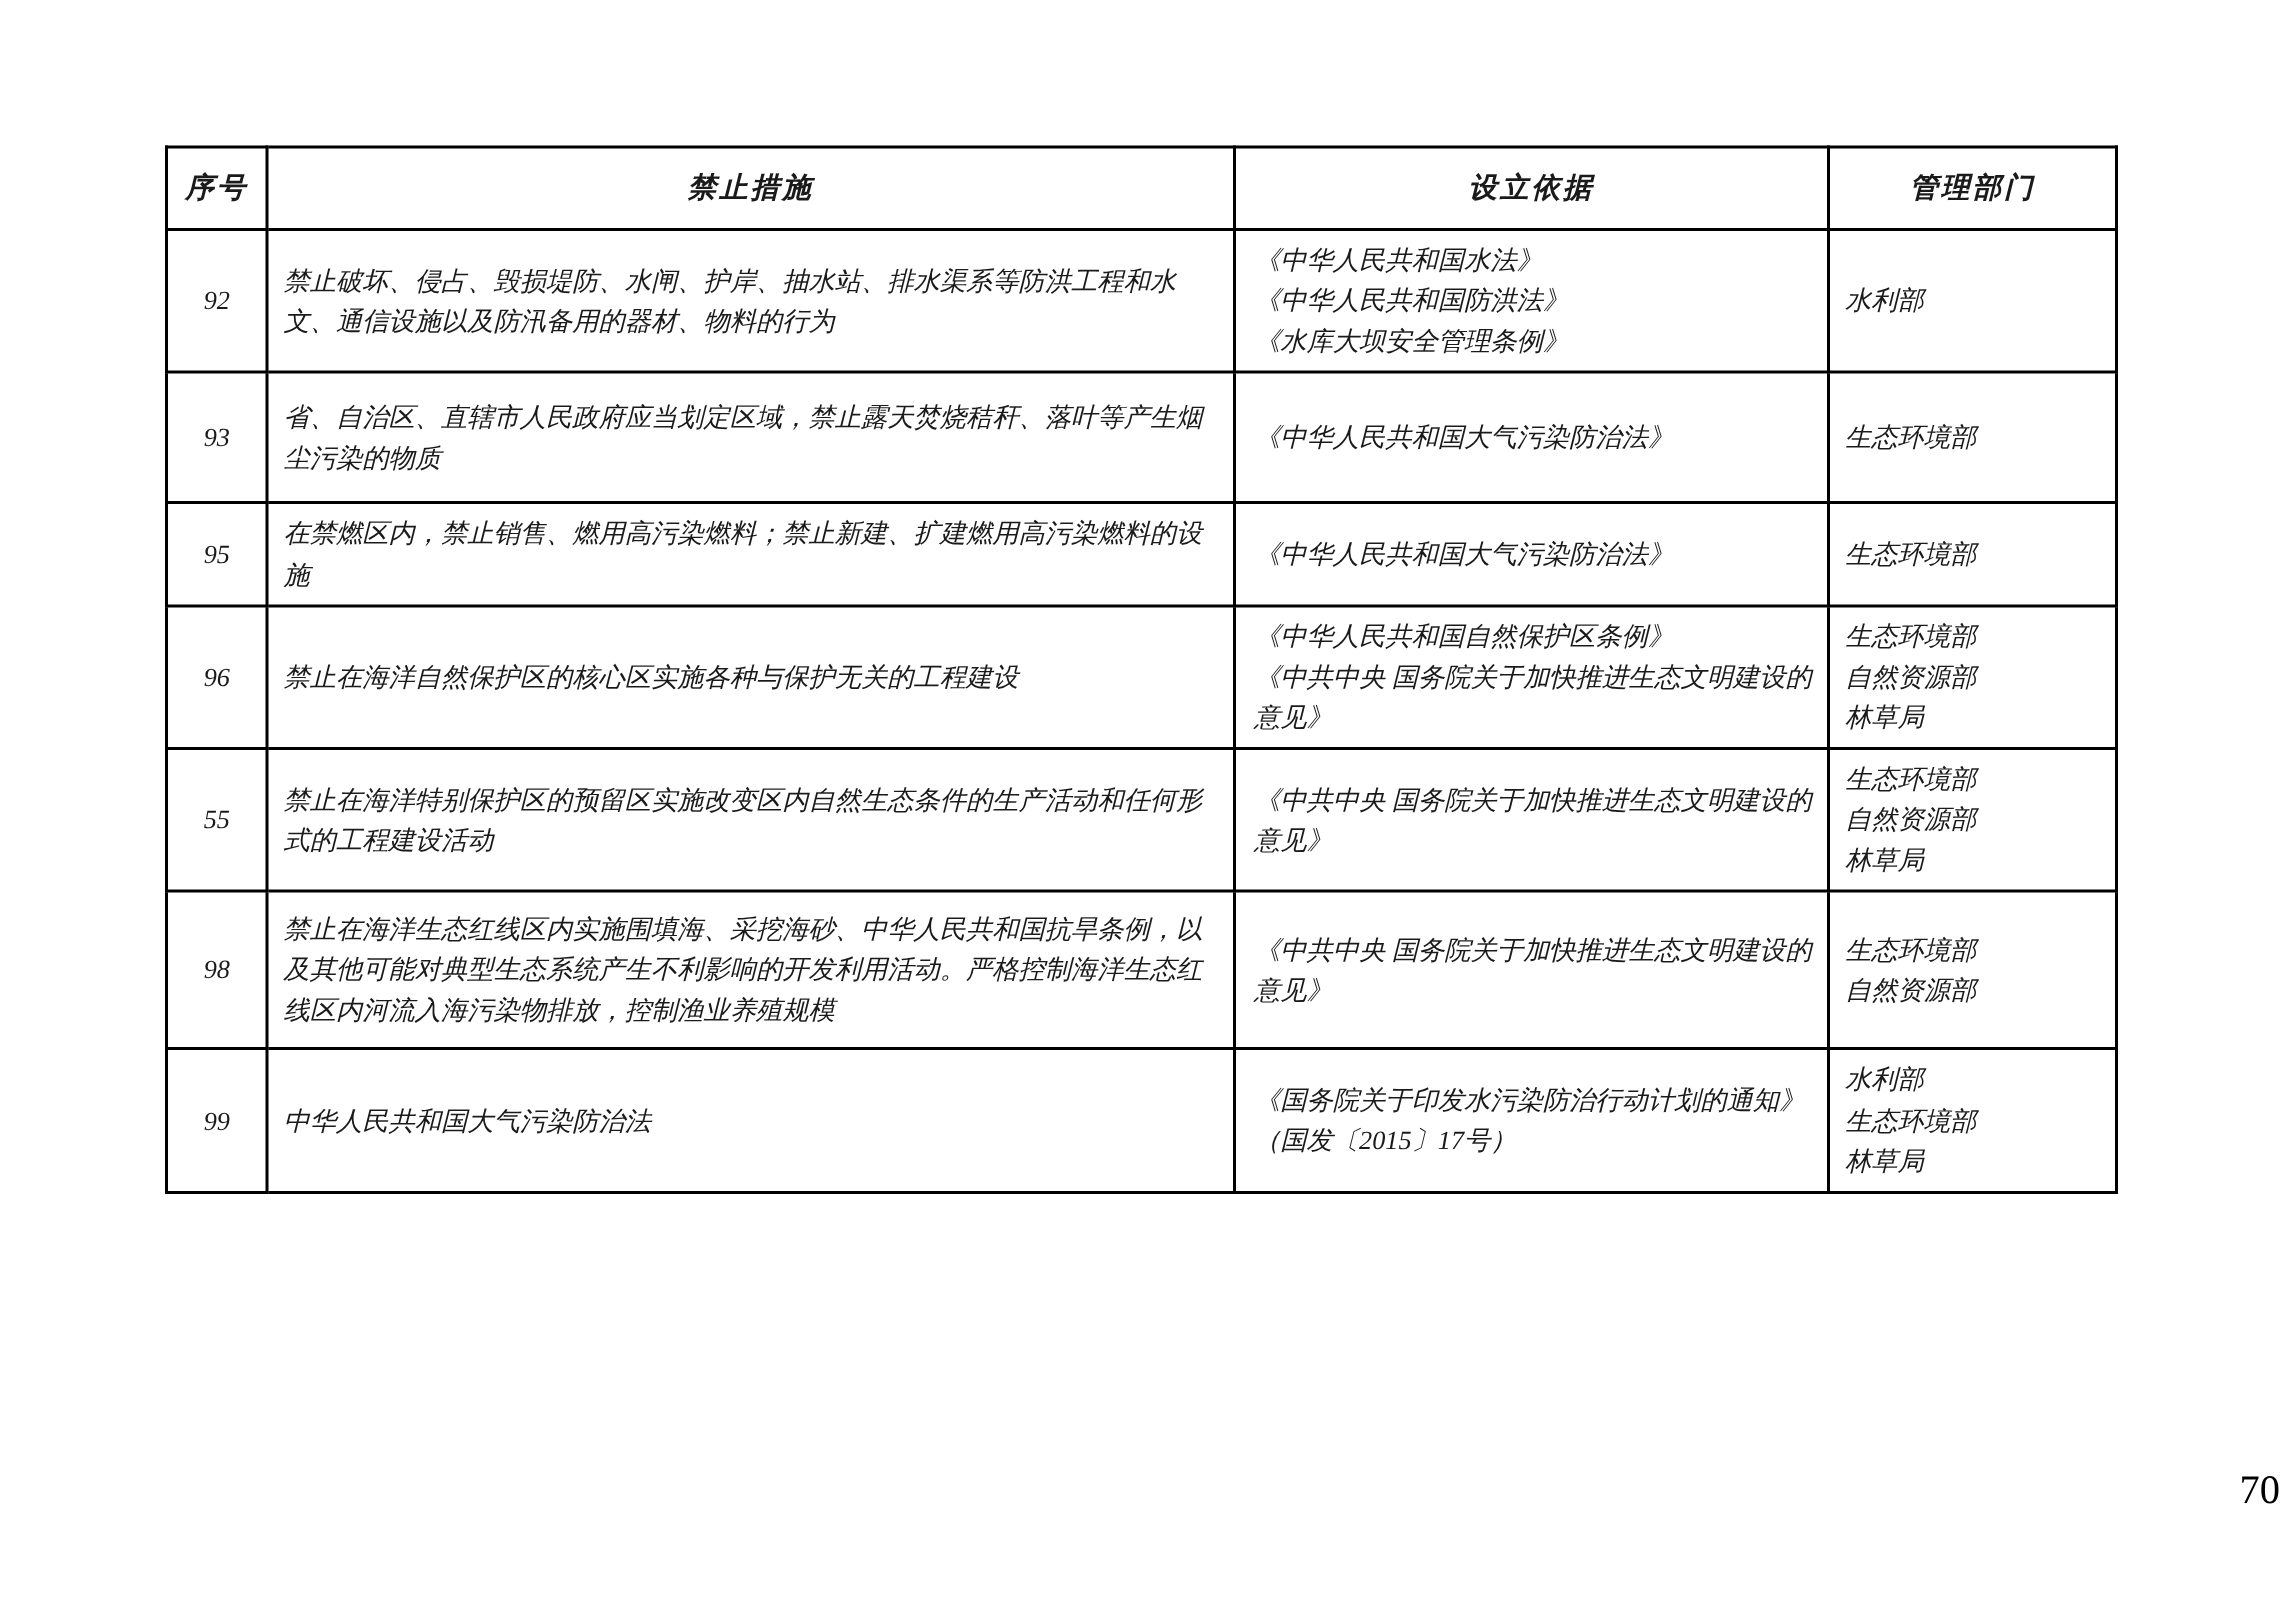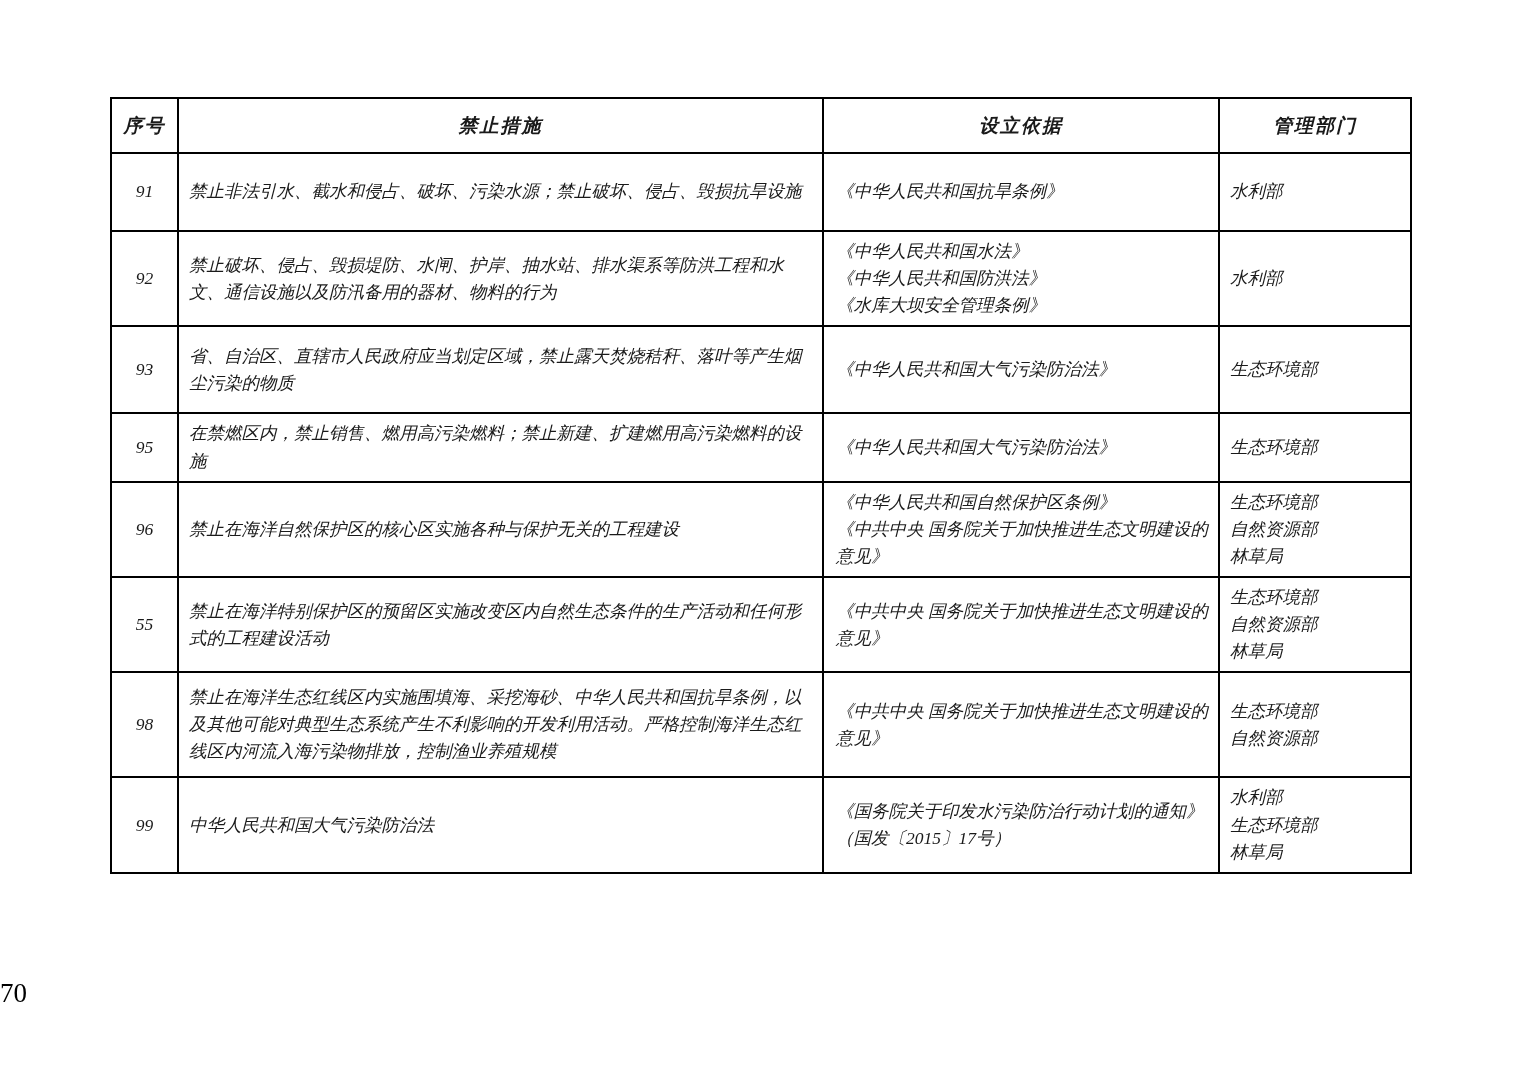--- a/index.html
+++ b/index.html
@@ -57,21 +57,21 @@
   td.cell-dept {
     text-align: left;
     padding: 6px 4px 6px 10px;
     white-space: pre-line;
   }
   .page-number {
     position: absolute;
     left: 0;
     top: 978px;
     width: 100%;
-    text-align: left;
+    text-align: right;
     font-size: 27px;
     color: #000000;
   }
 </style>
 </head>
 <body>
 
 <div class="page">
 
   <table class="prohibition-table">
@@ -83,26 +83,20 @@
     </colgroup>
     <thead>
       <tr>
         <th>序号</th>
         <th>禁止措施</th>
         <th>设立依据</th>
         <th>管理部门</th>
       </tr>
     </thead>
     <tbody>
-      <tr style="height:78px">
-        <td class="cell-no">91</td>
-        <td class="cell-measure">禁止非法引水、截水和侵占、破坏、污染水源；禁止破坏、侵占、毁损抗旱设施</td>
-        <td class="cell-basis">《中华人民共和国抗旱条例》</td>
-        <td class="cell-dept">水利部</td>
-      </tr>
       <tr style="height:88px">
         <td class="cell-no">92</td>
         <td class="cell-measure">禁止破坏、侵占、毁损堤防、水闸、护岸、抽水站、排水渠系等防洪工程和水文、通信设施以及防汛备用的器材、物料的行为</td>
         <td class="cell-basis">《中华人民共和国水法》
 《中华人民共和国防洪法》
 《水库大坝安全管理条例》</td>
         <td class="cell-dept">水利部</td>
       </tr>
       <tr style="height:87px">
         <td class="cell-no">93</td>

